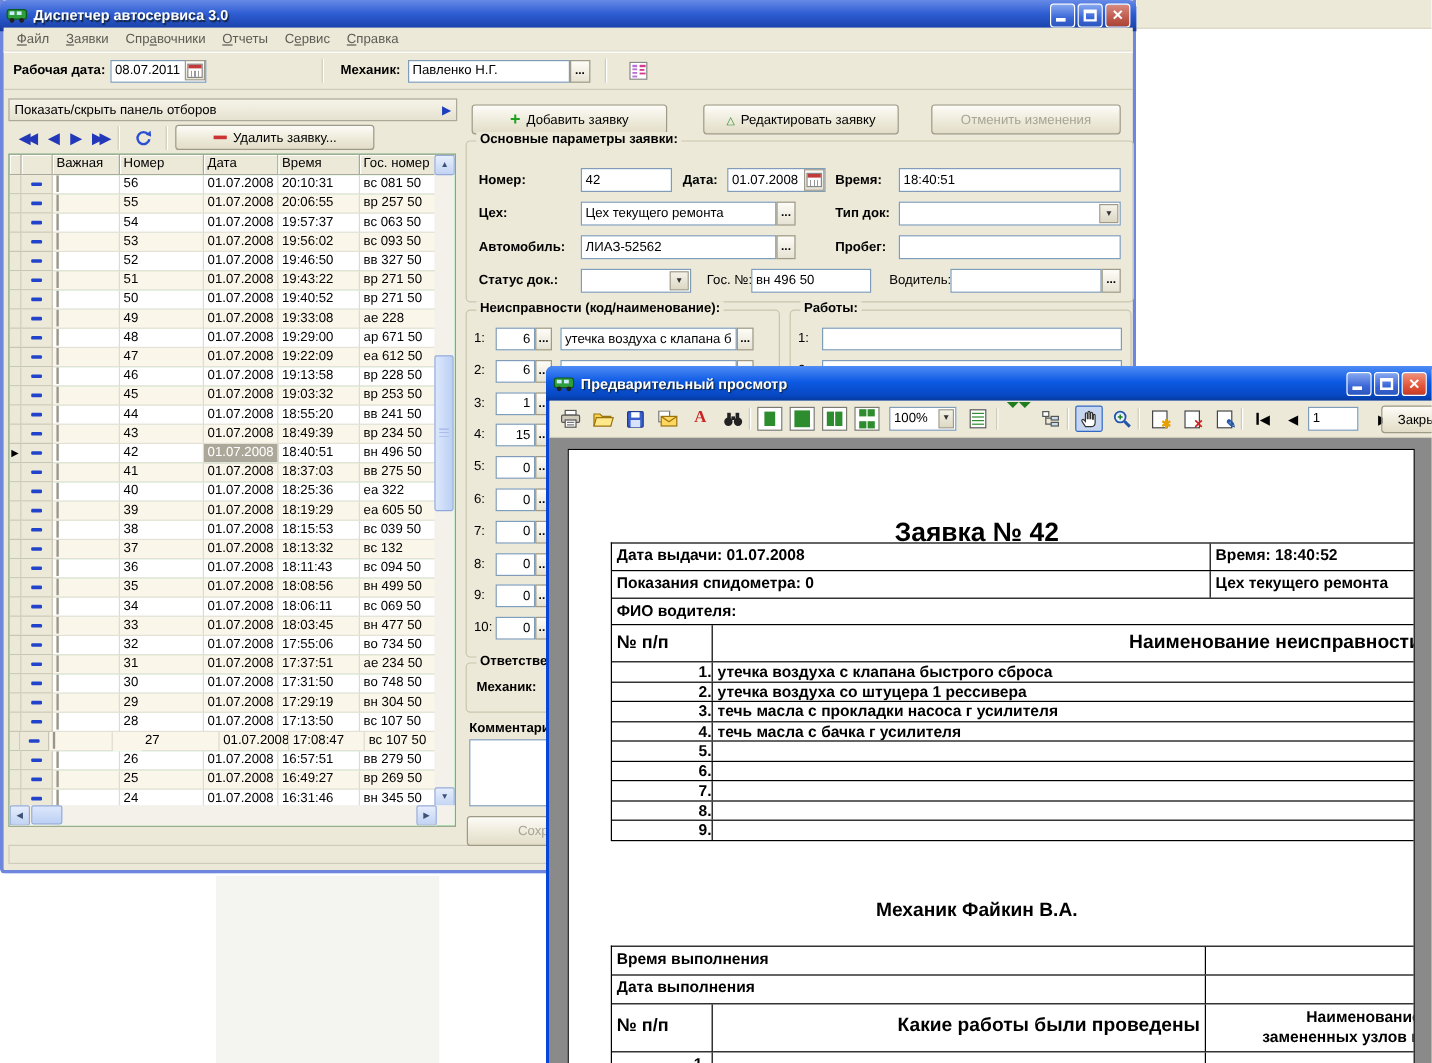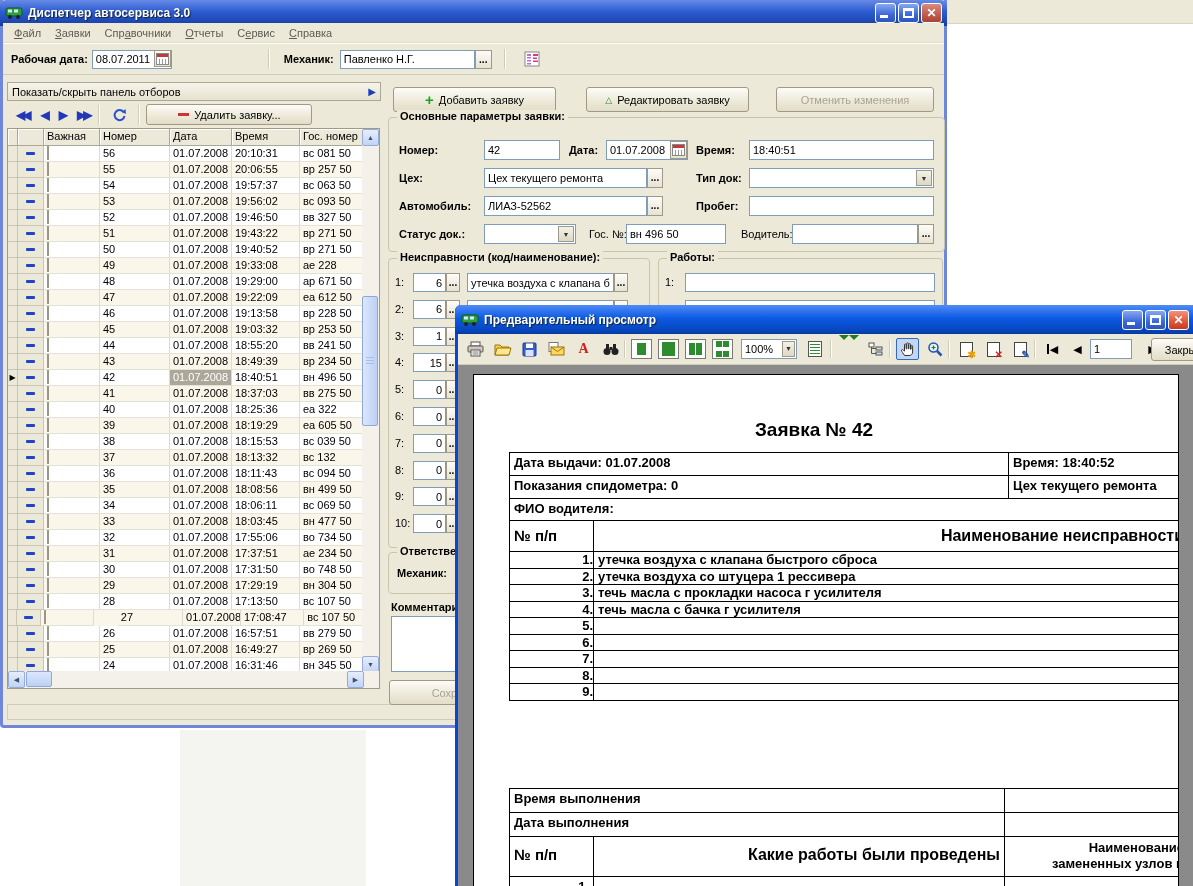--- a/index.html
+++ b/index.html
@@ -988,21 +988,21 @@
       <span class="pt" style="left:707px;font-size:11px;color:#000;">
           <span style="display:flex;align-items:center;">▶<span style="width:2px;height:10px;background:#000;margin-left:1px;"></span></span>
         </span>
       <span class="xp-btn" style="position:absolute;left:693px;top:4px;width:70px;height:23px;">
           <span>Закрыть</span>
         </span>
     </div>
 
     <div id="doc-area">
       <div id="page">
-        <div class="doc-title" style="top:44px;font-size:19px;">Заявка № 42</div>
+        <div class="doc-title" style="top:56px;font-size:22px;">Заявка № 42</div>
 
         <div class="dtbl" style="top:77px;">
           <div class="drow" style="height:23px;">
             <span class="dcell brd" style="width:499px;">Дата выдачи: 01.07.2008</span>
             <span class="dcell" style="flex:1;">Время: 18:40:52</span>
           </div>
           <div class="drow" style="height:23px;">
             <span class="dcell brd" style="width:499px;">Показания спидометра: 0</span>
             <span class="dcell" style="flex:1;">Цех текущего ремонта</span>
           </div>
@@ -1046,20 +1046,21 @@
                 <span class="dcell brd ctr" style="width: 84px; padding: 0px; line-height: 16px;">8.</span>
                 <span class="dcell" style="flex: 1 1 0%; line-height: 14px; padding: 1px 4px;"></span>
               </div>
               <div class="drow" style="height: 16.5px;">
                 <span class="dcell brd ctr" style="width: 84px; padding: 0px; line-height: 16px;">9.</span>
                 <span class="dcell" style="flex: 1 1 0%; line-height: 14px; padding: 1px 4px;"></span>
               </div>
             </div>
         </div>
 
+        <div class="doc-title" style="top:375px;font-size:16px;">Механик Файкин В.А.</div>
 
         <div class="dtbl" style="top:413px;">
           <div class="drow" style="height:24px;">
             <span class="dcell brd" style="width:495px;">Время выполнения</span>
             <span class="dcell" style="flex:1;"></span>
           </div>
           <div class="drow" style="height:24px;">
             <span class="dcell brd" style="width:495px;">Дата выполнения</span>
             <span class="dcell" style="flex:1;"></span>
           </div>

